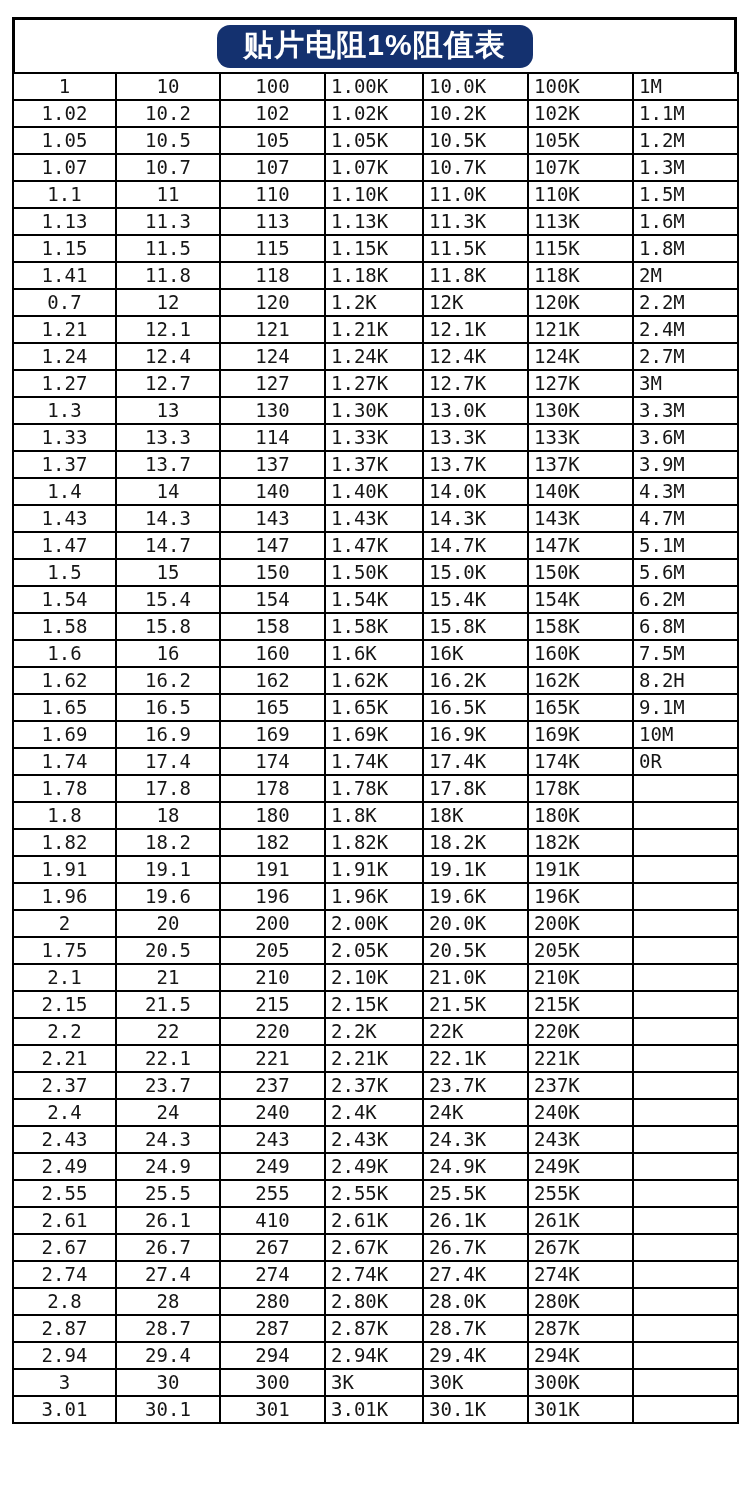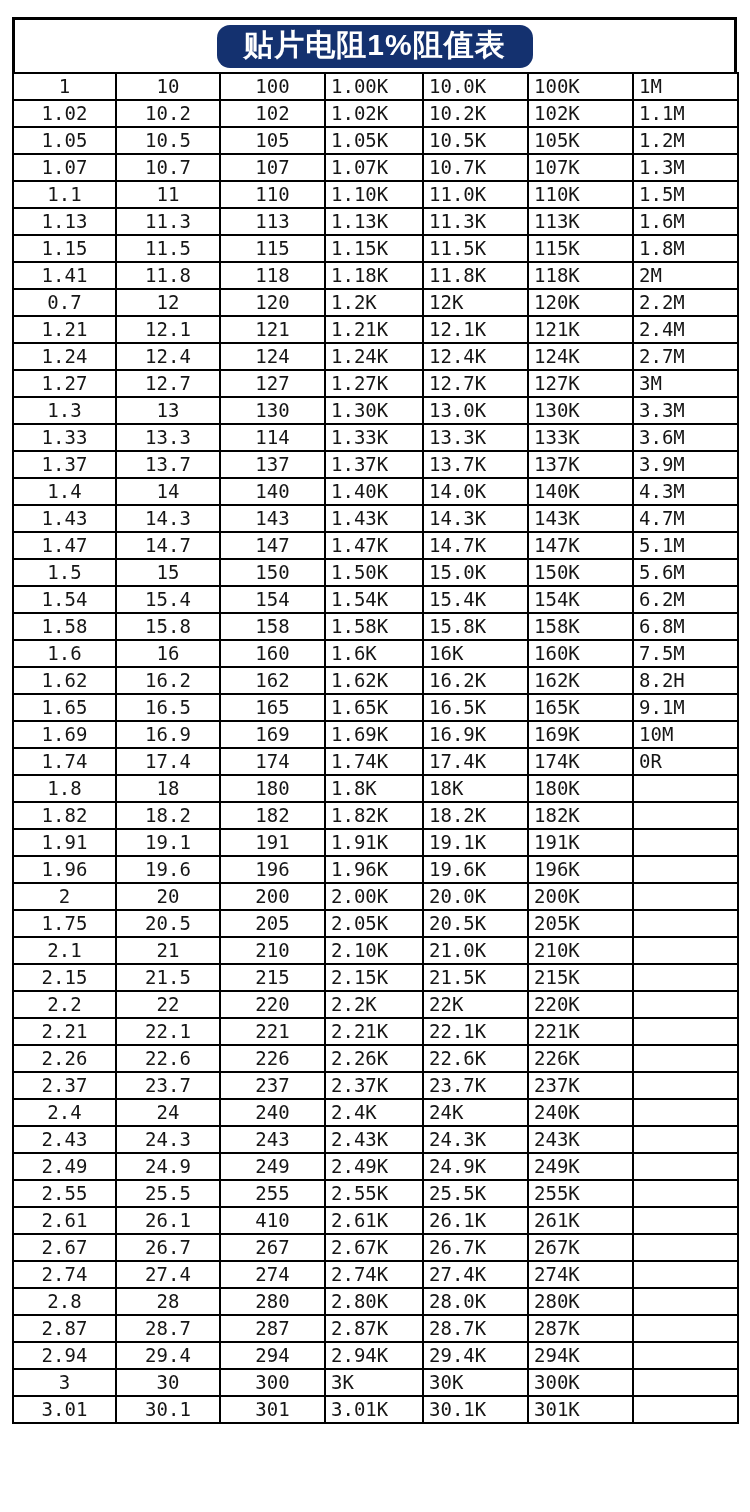--- a/index.html
+++ b/index.html
@@ -313,20 +313,29 @@
         <tr>
           <td class="c">1.74</td>
           <td class="c">17.4</td>
           <td class="c">174</td>
           <td class="l">1.74K</td>
           <td class="l">17.4K</td>
           <td class="l">174K</td>
           <td class="l">0R</td>
         </tr>
         <tr>
+          <td class="c">1.78</td>
+          <td class="c">17.8</td>
+          <td class="c">178</td>
+          <td class="l">1.78K</td>
+          <td class="l">17.8K</td>
+          <td class="l">178K</td>
+          <td class="l"></td>
+        </tr>
+        <tr>
           <td class="c">1.8</td>
           <td class="c">18</td>
           <td class="c">180</td>
           <td class="l">1.8K</td>
           <td class="l">18K</td>
           <td class="l">180K</td>
           <td class="l"></td>
         </tr>
         <tr>
           <td class="c">1.82</td>
@@ -403,29 +412,20 @@
         <tr>
           <td class="c">2.21</td>
           <td class="c">22.1</td>
           <td class="c">221</td>
           <td class="l">2.21K</td>
           <td class="l">22.1K</td>
           <td class="l">221K</td>
           <td class="l"></td>
         </tr>
         <tr>
-          <td class="c">2.26</td>
-          <td class="c">22.6</td>
-          <td class="c">226</td>
-          <td class="l">2.26K</td>
-          <td class="l">22.6K</td>
-          <td class="l">226K</td>
-          <td class="l"></td>
-        </tr>
-        <tr>
           <td class="c">2.37</td>
           <td class="c">23.7</td>
           <td class="c">237</td>
           <td class="l">2.37K</td>
           <td class="l">23.7K</td>
           <td class="l">237K</td>
           <td class="l"></td>
         </tr>
         <tr>
           <td class="c">2.4</td>

